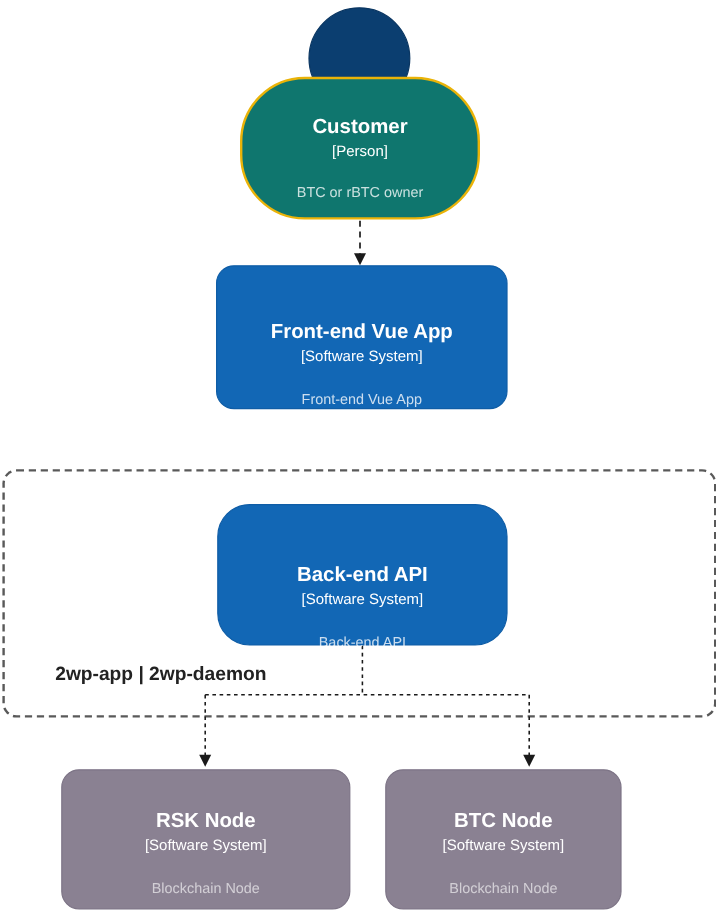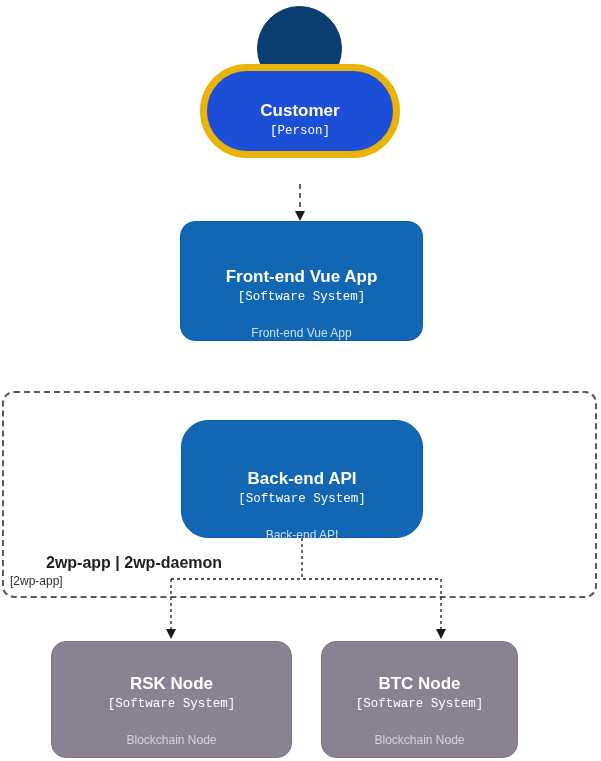--- a/index.html
+++ b/index.html
@@ -23,24 +23,24 @@
     width: 85px; height: 85px;
     border-radius: 50%;
     background: #0b3e70;
     border: 1px solid #0a3662;
     box-sizing: border-box;
     z-index: 1;
   }
   .person-body {
     position: absolute;
     left: 200px; top: 64px;
-    width: 200px; height: 94px;
+    width: 200px; height: 119px;
     border-radius: 54px;
-    background: #1d4ed8;
-    border: 7px solid #eab308;
+    background: #0f766e;
+    border: 2px solid #eab308;
     box-sizing: border-box;
     z-index: 2;
   }
 
   
   .node {
     position: absolute;
     border-radius: 15px;
     box-sizing: border-box;
     color: #ffffff;
@@ -56,21 +56,20 @@
   .node .title,
   .person-text .title {
     font-size: 17px;
     font-weight: bold;
     line-height: 1.15;
   }
   .node .subtitle,
   .person-text .subtitle {
     font-size: 12.5px;
     margin-top: 3px;
-    font-family: Liberation Mono, monospace;
   }
   .node .desc,
   .person-text .desc {
     font-size: 12px;
     margin-top: 22px;
   }
   .node.blue .desc   { color: rgba(255,255,255,0.78); }
   .node.gray .desc   { color: rgba(255,255,255,0.62); }
 
   .person-text {
@@ -128,21 +127,20 @@
   }
 </style>
 </head>
 <body>
 
 <div class="canvas">
 
   <div class="boundary"></div>
   <div class="boundary-label">
     <div class="b-title">2wp-app | 2wp-daemon</div>
-    <div class="b-subtitle">[2wp-app]</div>
   </div>
 
   <svg class="connectors" viewBox="0 0 601 761">
 
     <path d="M300 184 L300 213" stroke="#1a1a1a" stroke-width="1.4" fill="none" stroke-dasharray="5,4"></path>
     <polygon points="300,221 295,211 305,211" fill="#1a1a1a"></polygon>
 
     <path d="M302 538 L302 579" stroke="#1a1a1a" stroke-width="1.3" fill="none" stroke-dasharray="3,3"></path>
     <path d="M171 579 L441 579" stroke="#1a1a1a" stroke-width="1.3" fill="none" stroke-dasharray="3,3"></path>
     <path d="M171 579 L171 630" stroke="#1a1a1a" stroke-width="1.3" fill="none" stroke-dasharray="3,3"></path>

